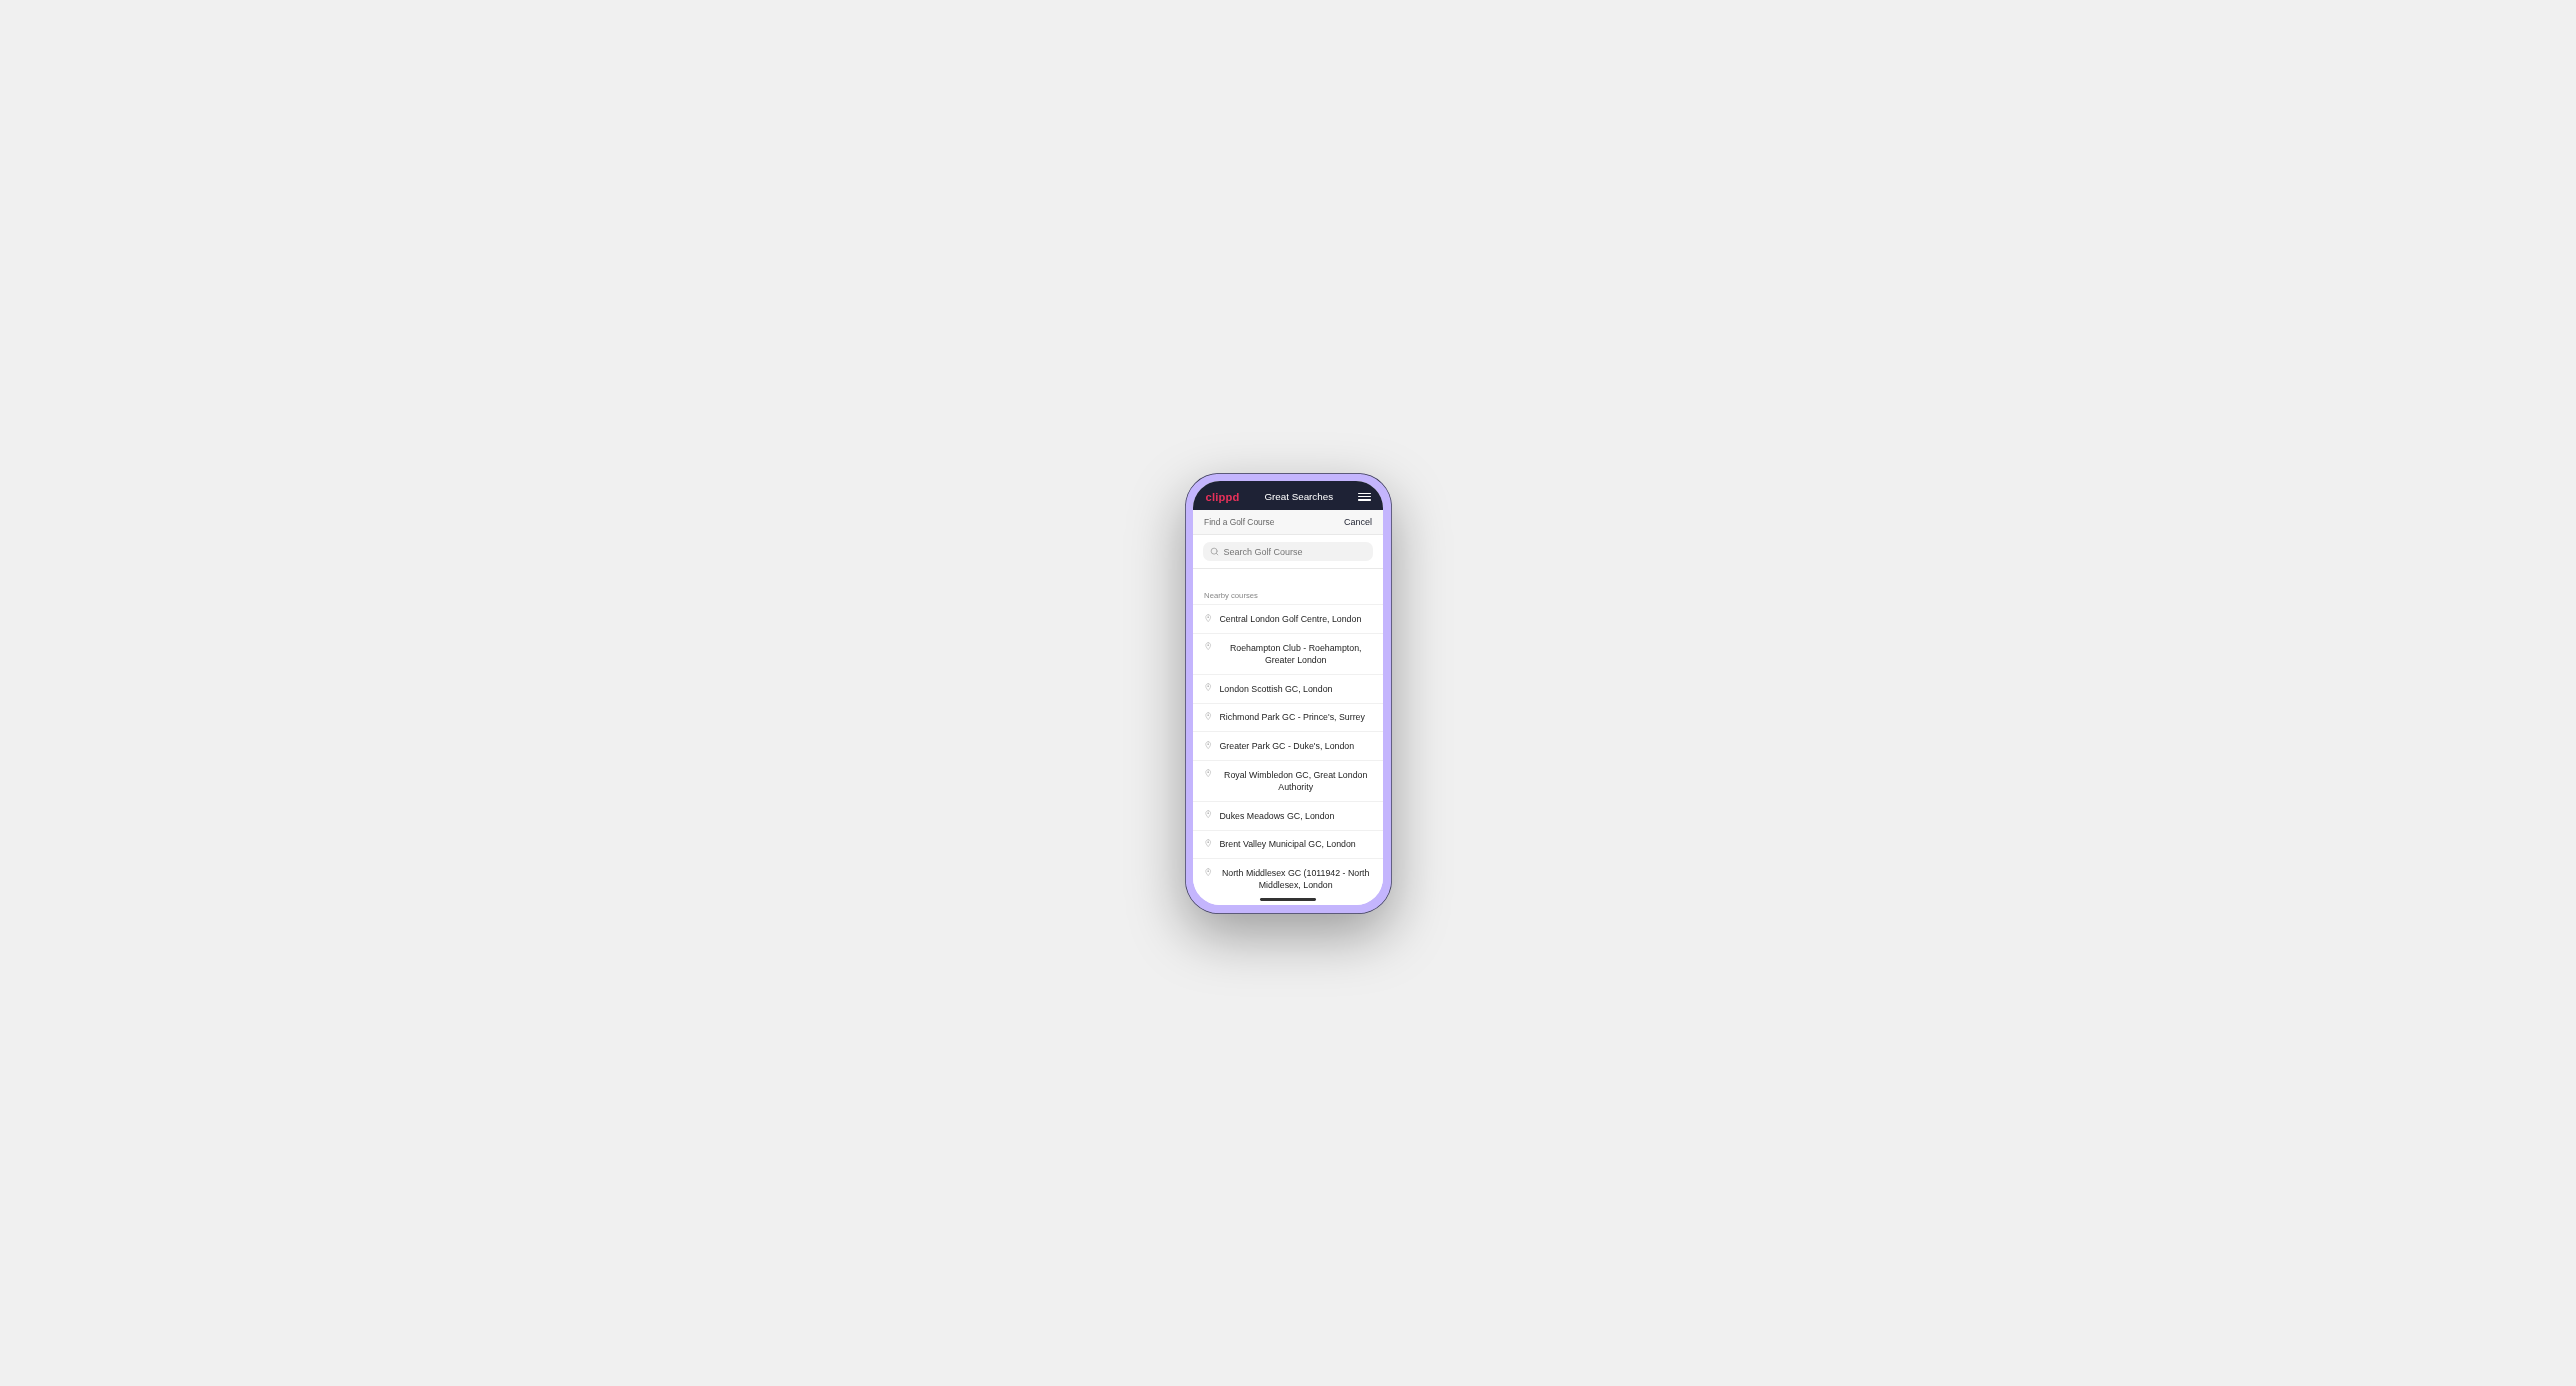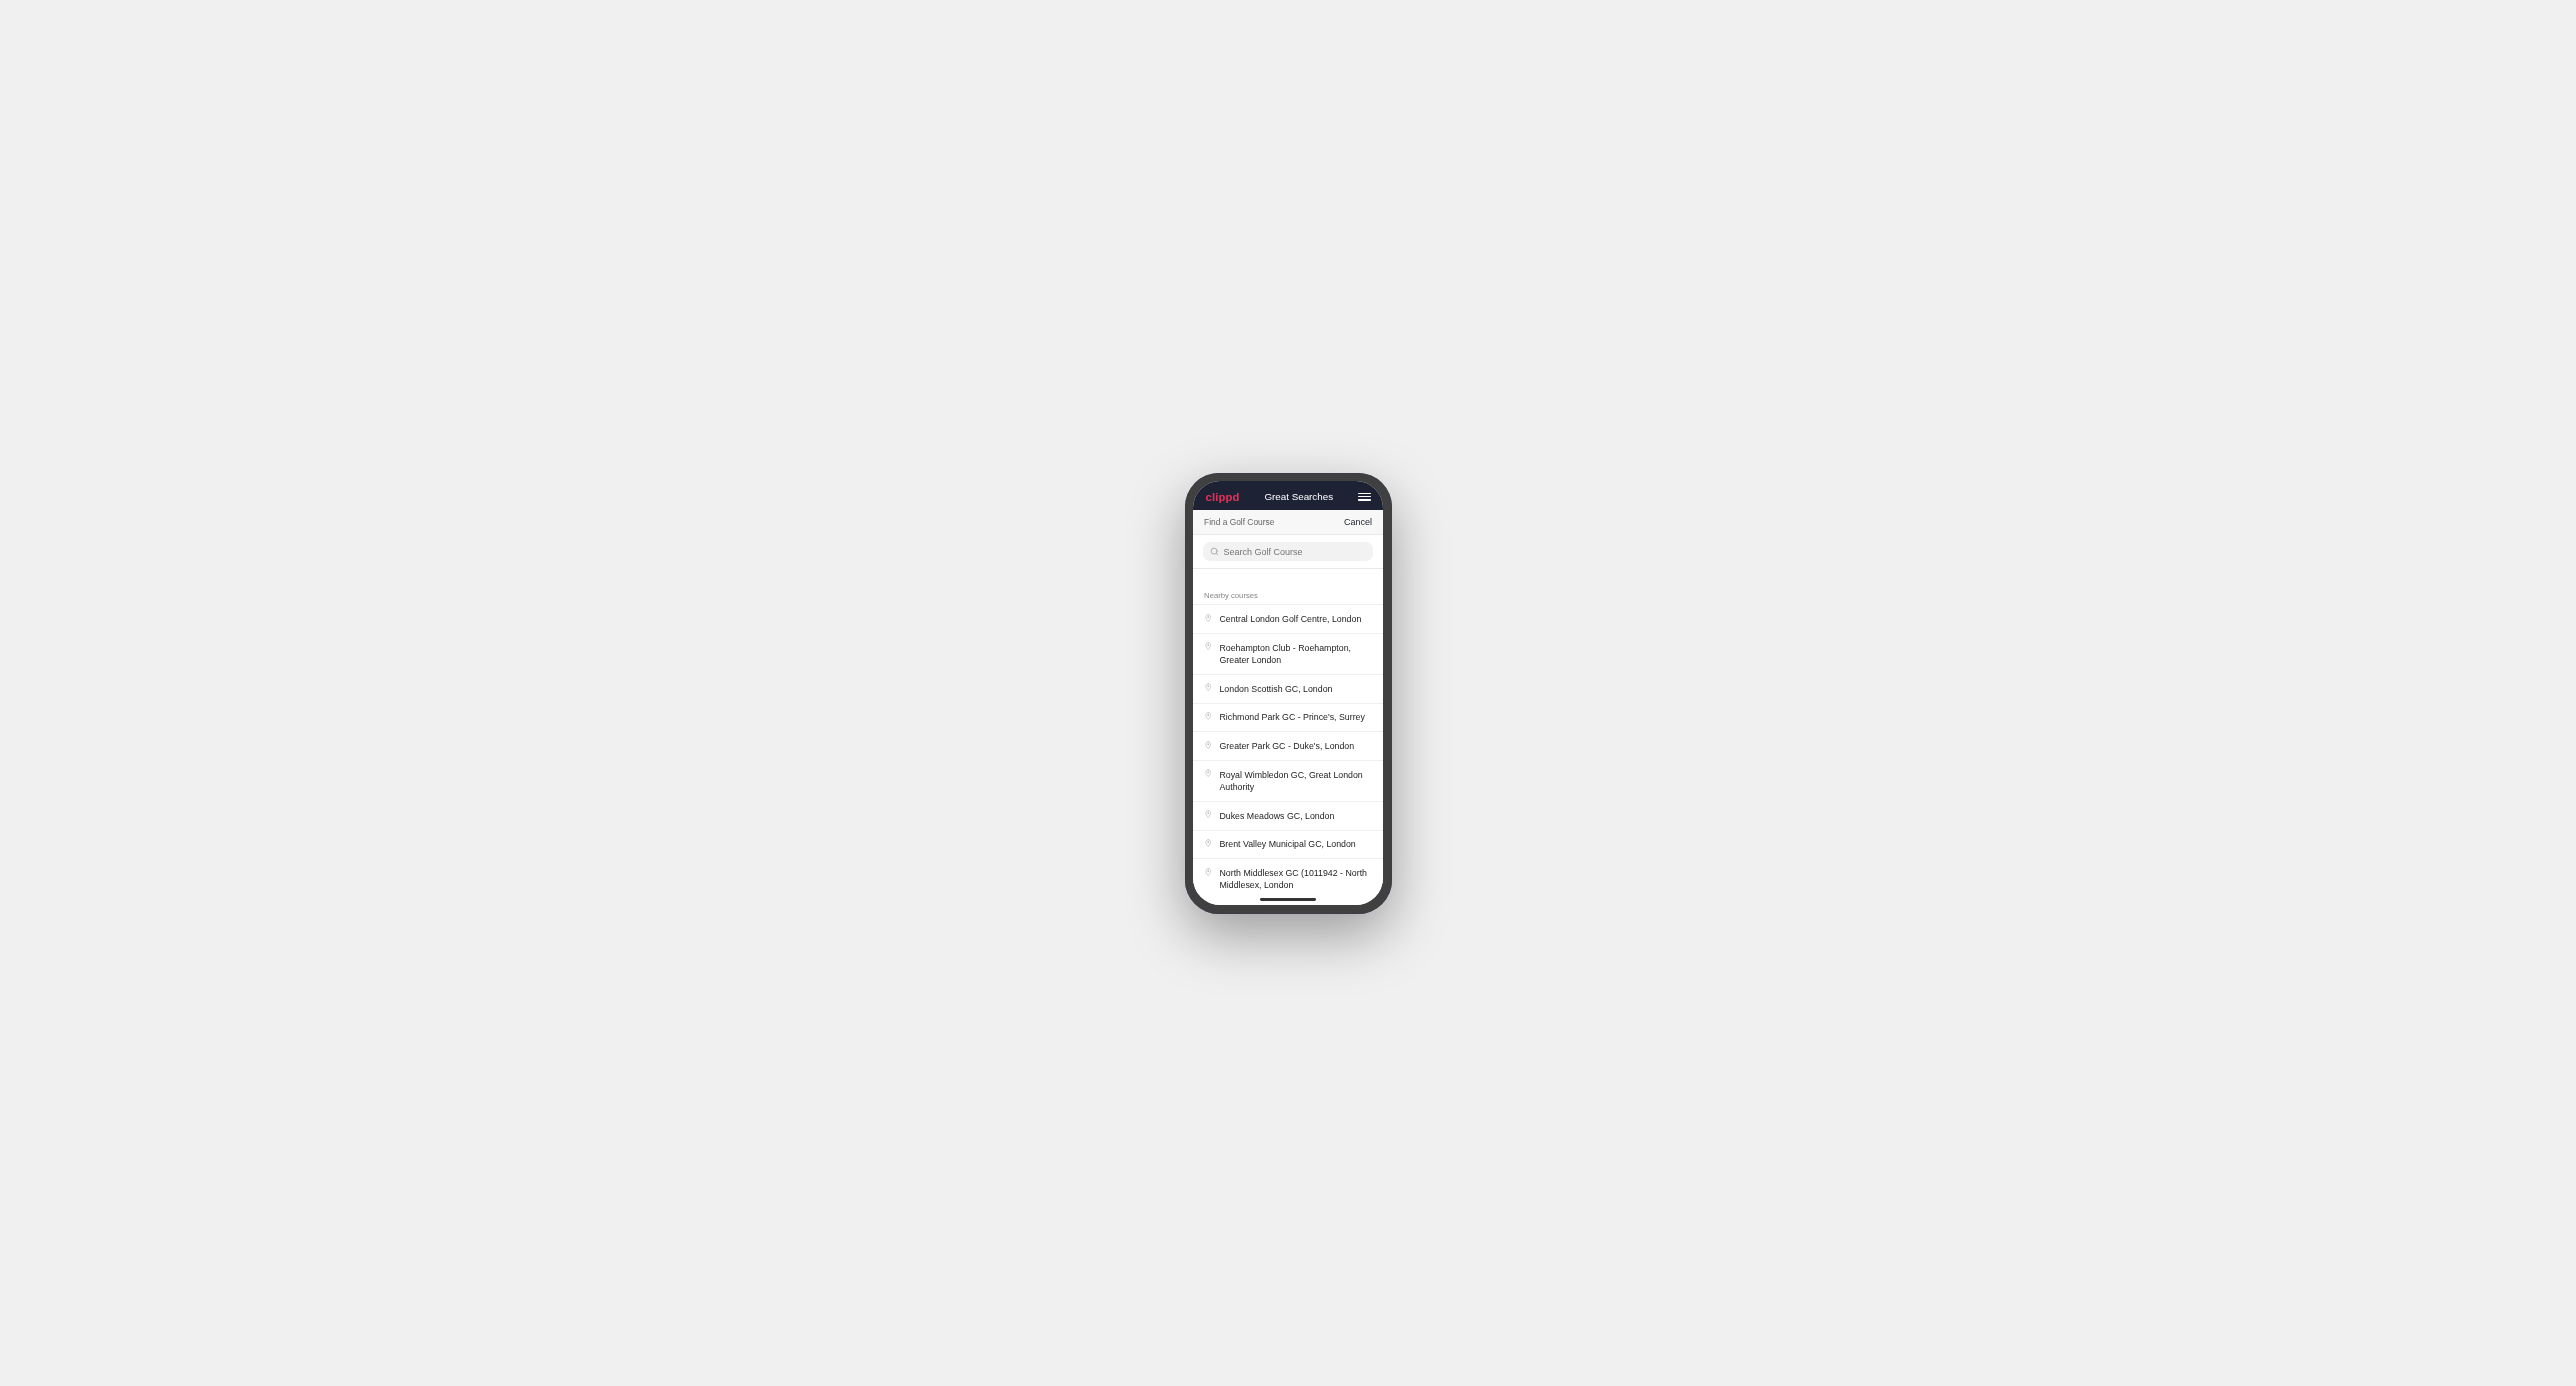--- a/index.html
+++ b/index.html
@@ -9,21 +9,21 @@
       display: flex;
       justify-content: center;
       align-items: center;
       min-height: 100vh;
       font-family: -apple-system, BlinkMacSystemFont, 'Segoe UI', sans-serif;
     }
 
     .phone-outer {
       width: 207px;
       height: 441px;
-      background: #404040;
+      background: #c4b5fd;
       border-radius: 34px;
       padding: 8.4px;
       box-shadow: 0 21px 56px rgba(0,0,0,0.35), inset 0 0 0 0.7px #3a3d4e;
       position: relative;
     }
 
     .phone-inner {
       width: 100%;
       height: 100%;
       background: #fff;
@@ -147,20 +147,21 @@
       margin-top: 16px;
     }
 
     .course-item {
       display: flex;
       align-items: flex-start;
       padding: 7.7px 11.2px;
       border-bottom: 0.7px solid #f0f0f0;
       cursor: pointer;
       gap: 7px;
+      text-align: center;
     }
 
     .pin-icon {
       flex-shrink: 0;
       color: #bbb;
       margin-top: 0.7px;
     }
 
     .course-name {
       font-size: 8.8px;

